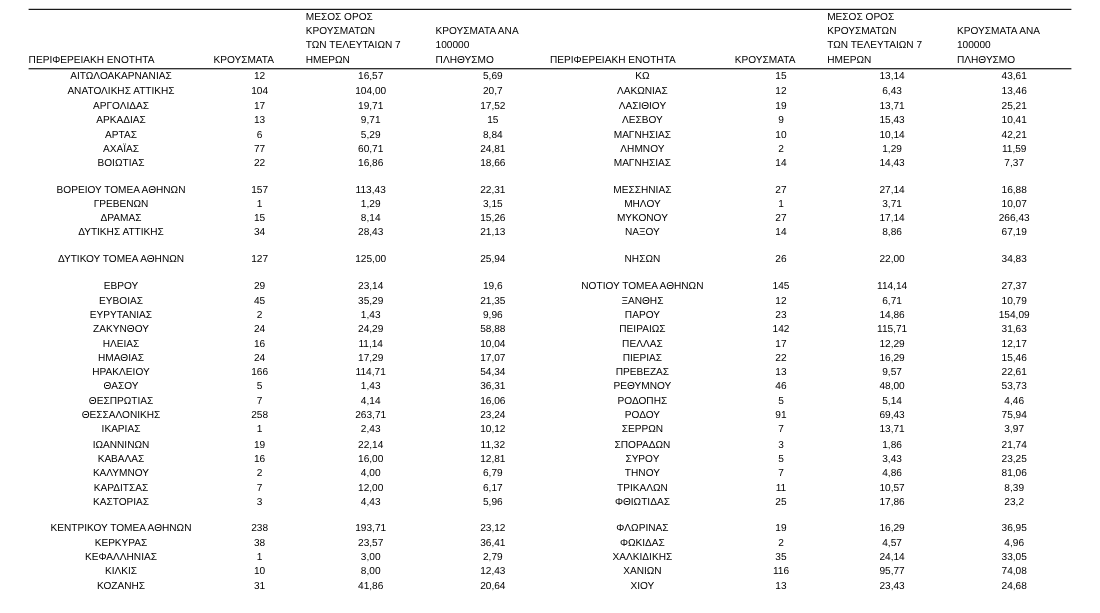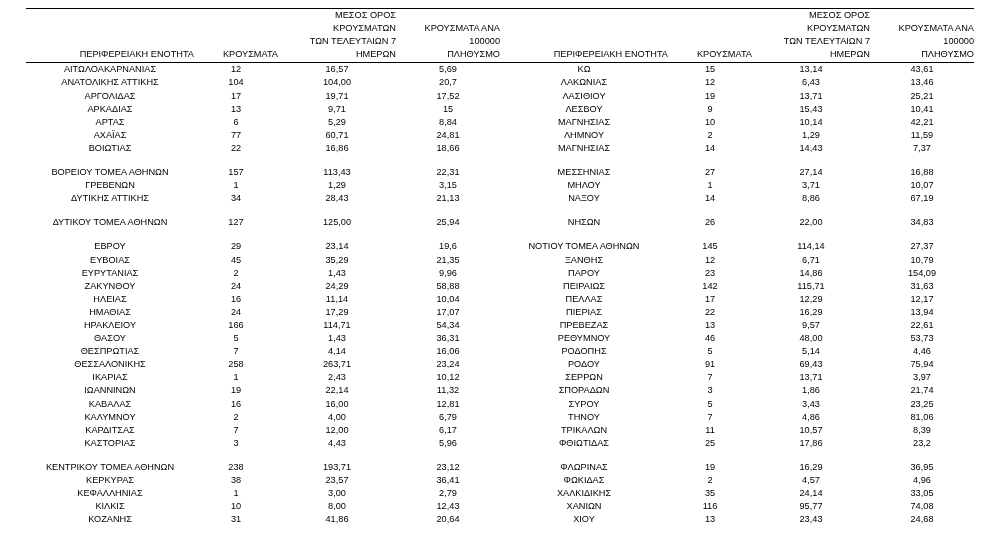--- a/index.html
+++ b/index.html
@@ -44,21 +44,21 @@
     line-height: 13.1px;
     vertical-align: bottom;
     font-weight: normal;
   }
   
   col.c-name  { width: 168px; }
   col.c-cases { width: 84px; }
   col.c-avg   { width: 118px; }
   col.c-rate  { width: 104px; }
   .hdr td {
-    text-align: right;
+    text-align: left;
     font-size: 8.6px;
     line-height: 11.2px;
     padding-bottom: 1px;
   }
   .hdr .hname {
     vertical-align: bottom;
   }
   .cell-name {
     text-align: center;
   }
@@ -227,20 +227,30 @@
           <td class="cell-name">ΓΡΕΒΕΝΩΝ</td>
           <td class="cell-num">1</td>
           <td class="cell-num">1,29</td>
           <td class="cell-num">3,15</td>
           <td class="cell-name">ΜΗΛΟΥ</td>
           <td class="cell-num">1</td>
           <td class="cell-num">3,71</td>
           <td class="cell-num">10,07</td>
         </tr>
         <tr class="">
+          <td class="cell-name">ΔΡΑΜΑΣ</td>
+          <td class="cell-num">15</td>
+          <td class="cell-num">8,14</td>
+          <td class="cell-num">15,26</td>
+          <td class="cell-name">ΜΥΚΟΝΟΥ</td>
+          <td class="cell-num">27</td>
+          <td class="cell-num">17,14</td>
+          <td class="cell-num">266,43</td>
+        </tr>
+        <tr class="">
           <td class="cell-name">ΔΥΤΙΚΗΣ ΑΤΤΙΚΗΣ</td>
           <td class="cell-num">34</td>
           <td class="cell-num">28,43</td>
           <td class="cell-num">21,13</td>
           <td class="cell-name">ΝΑΞΟΥ</td>
           <td class="cell-num">14</td>
           <td class="cell-num">8,86</td>
           <td class="cell-num">67,19</td>
         </tr>
         <tr class="spacer-row">
@@ -324,21 +334,21 @@
           <td class="cell-num">12,17</td>
         </tr>
         <tr class="">
           <td class="cell-name">ΗΜΑΘΙΑΣ</td>
           <td class="cell-num">24</td>
           <td class="cell-num">17,29</td>
           <td class="cell-num">17,07</td>
           <td class="cell-name">ΠΙΕΡΙΑΣ</td>
           <td class="cell-num">22</td>
           <td class="cell-num">16,29</td>
-          <td class="cell-num">13,94</td>
+          <td class="cell-num">15,46</td>
         </tr>
         <tr class="">
           <td class="cell-name">ΗΡΑΚΛΕΙΟΥ</td>
           <td class="cell-num">166</td>
           <td class="cell-num">114,71</td>
           <td class="cell-num">54,34</td>
           <td class="cell-name">ΠΡΕΒΕΖΑΣ</td>
           <td class="cell-num">13</td>
           <td class="cell-num">9,57</td>
           <td class="cell-num">22,61</td>

